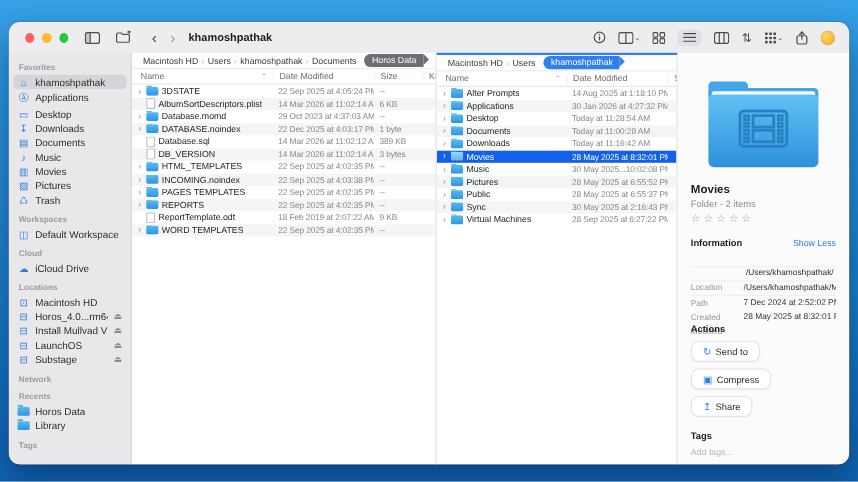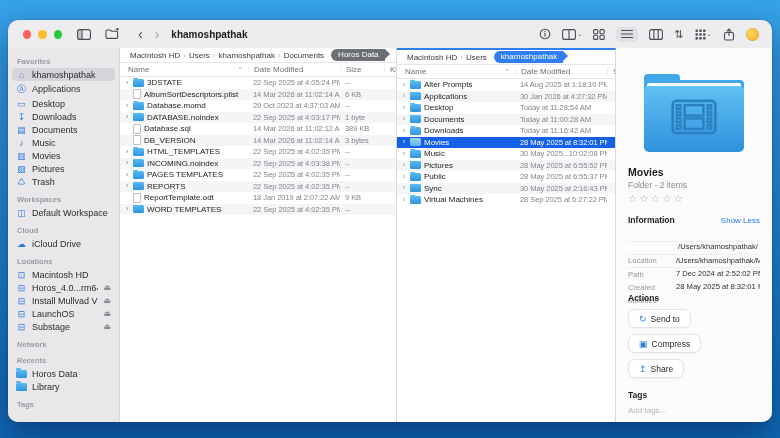--- a/index.html
+++ b/index.html
@@ -332,21 +332,21 @@
               <div class="fdate">29 Oct 2023 at 4:37:03 AM</div>
               <div class="fsize">--</div>
               <div class="fsize"></div>
             </div>
             <div class="row grid-l">
               <div class="cell-name">
                 <span class="chev">›</span>
                 <span class="mini-folder"></span>
                 <span class="fname">DATABASE.noindex</span>
               </div>
-              <div class="fdate">22 Sep 2025 at 4:03:17 PM</div>
+              <div class="fdate">22 Dec 2025 at 4:03:17 PM</div>
               <div class="fsize">1 byte</div>
               <div class="fsize"></div>
             </div>
             <div class="row grid-l">
               <div class="cell-name">
                 <span class="chev"></span>
                 <span class="mini-file"></span>
                 <span class="fname">Database.sql</span>
               </div>
               <div class="fdate">14 Mar 2026 at 11:02:12 AM</div>
@@ -402,21 +402,21 @@
               <div class="fdate">22 Sep 2025 at 4:02:35 PM</div>
               <div class="fsize">--</div>
               <div class="fsize"></div>
             </div>
             <div class="row grid-l">
               <div class="cell-name">
                 <span class="chev"></span>
                 <span class="mini-file"></span>
                 <span class="fname">ReportTemplate.odt</span>
               </div>
-              <div class="fdate">18 Jan 2019 at 2:07:22 AM</div>
+              <div class="fdate">18 Feb 2019 at 2:07:22 AM</div>
               <div class="fsize">9 KB</div>
               <div class="fsize"></div>
             </div>
             <div class="row grid-l">
               <div class="cell-name">
                 <span class="chev">›</span>
                 <span class="mini-folder"></span>
                 <span class="fname">WORD TEMPLATES</span>
               </div>
               <div class="fdate">22 Sep 2025 at 4:02:35 PM</div>

